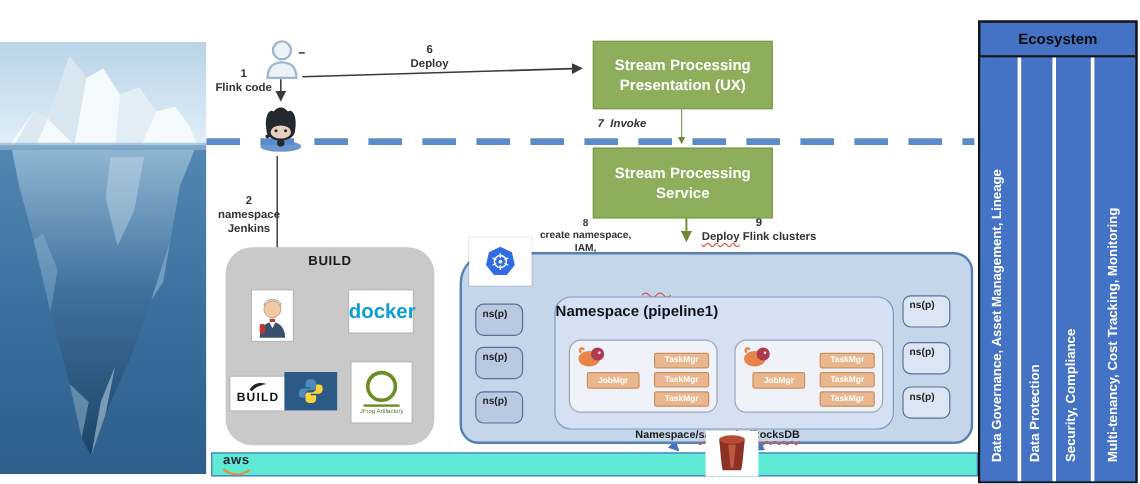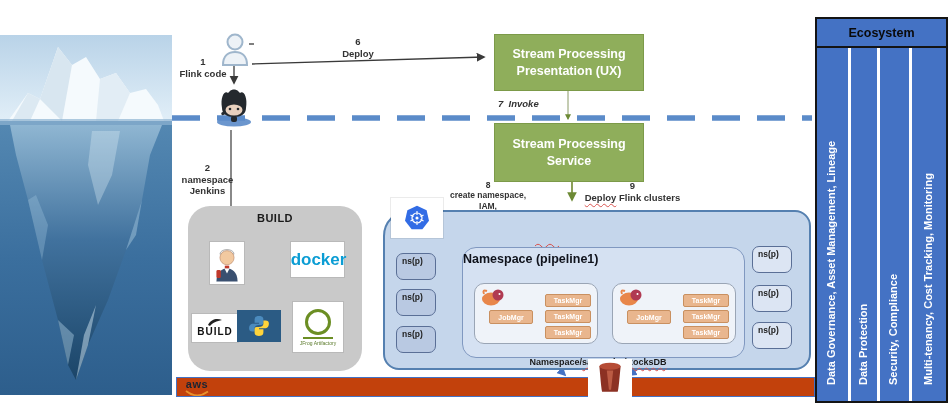--- a/index.html
+++ b/index.html
@@ -35,21 +35,21 @@
   .ns-right{background:#DCE5F3;}
   .namespacebox{left:462px;top:247px;width:283px;height:111px;background:#D5E1F2;
                 border:1.5px solid #8098C0;border-radius:14px;box-sizing:border-box;}
   .nstitle{left:0;top:4px;width:100%;text-align:left;font-size:12.5px;font-weight:bold;color:#10131c;}
   .clusterbox{width:124px;height:61px;background:#EFF3F9;border:1.5px solid #9aa5b5;
               border-radius:10px;box-sizing:border-box;}
   .mgr{background:#E9B68E;border:1px solid #C99060;border-radius:2px;color:#fff;
        font-size:7px;font-weight:bold;text-align:center;box-sizing:border-box;}
   .checkpoint{font-size:9px;font-weight:bold;color:#1a1a1a;text-align:center;white-space:nowrap;}
   
-  .awsbar{left:176px;top:377px;width:639px;height:20px;background:#c2410c;
+  .awsbar{left:176px;top:377px;width:639px;height:20px;background:#5eead4;
           border:1.5px solid #4472C4;box-sizing:border-box;display:flex;align-items:center;}
   .awslogo{margin-left:8px;display:flex;flex-direction:column;align-items:center;line-height:1;}
   .awstext{font-size:11px;font-weight:bold;color:#1A2433;letter-spacing:.5px;}
   .s3wrap{left:588px;top:359px;width:44px;height:38px;background:#fff;display:flex;
           align-items:center;justify-content:center;}
   
   .eco{left:815px;top:17px;width:133px;height:386px;background:#4472C4;
        border:2px solid #141414;box-sizing:border-box;display:flex;flex-direction:column;}
   .ecohead{height:27px;border-bottom:2px solid #141414;display:flex;align-items:center;
            justify-content:center;font-size:12.5px;font-weight:bold;color:#0a0a0a;flex:0 0 auto;}

